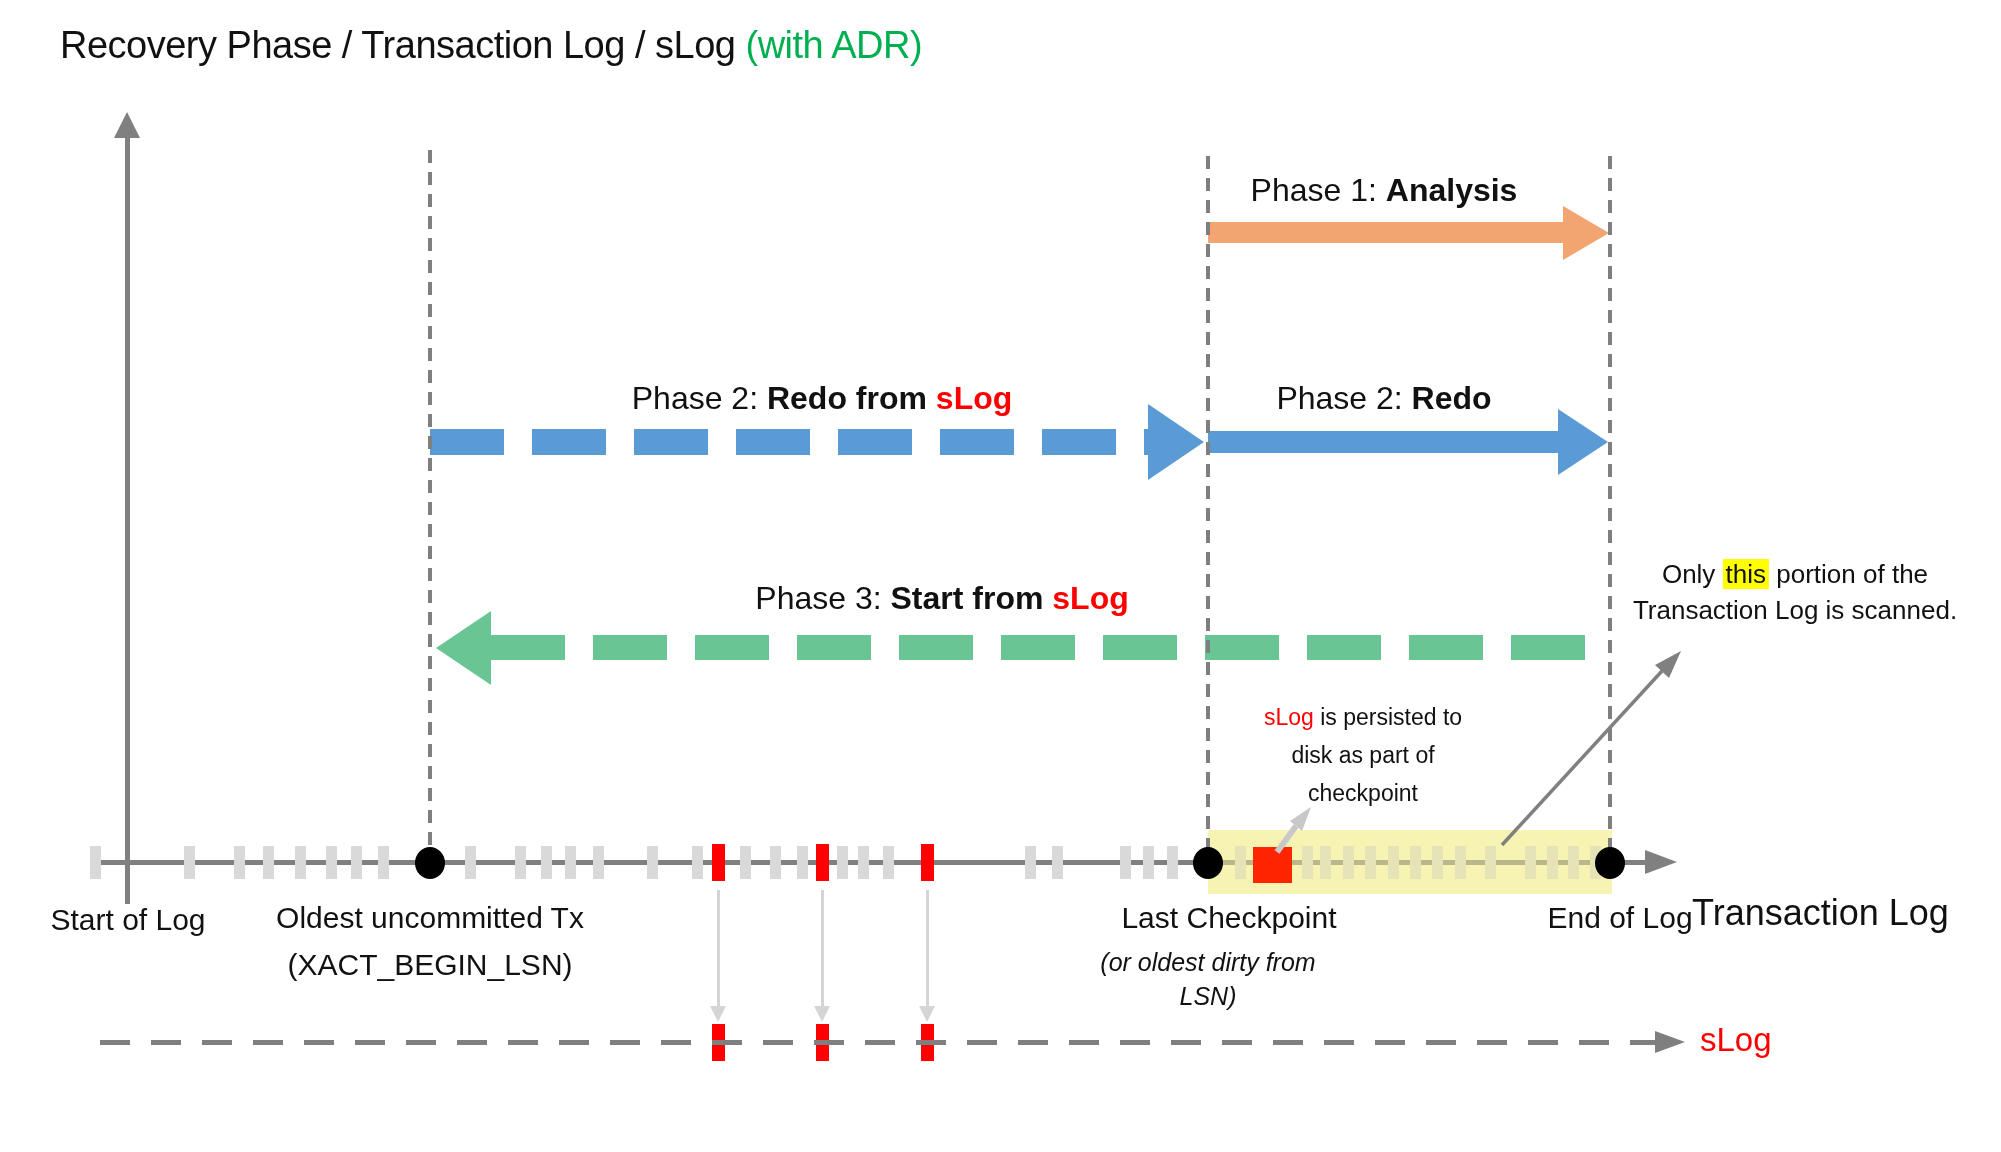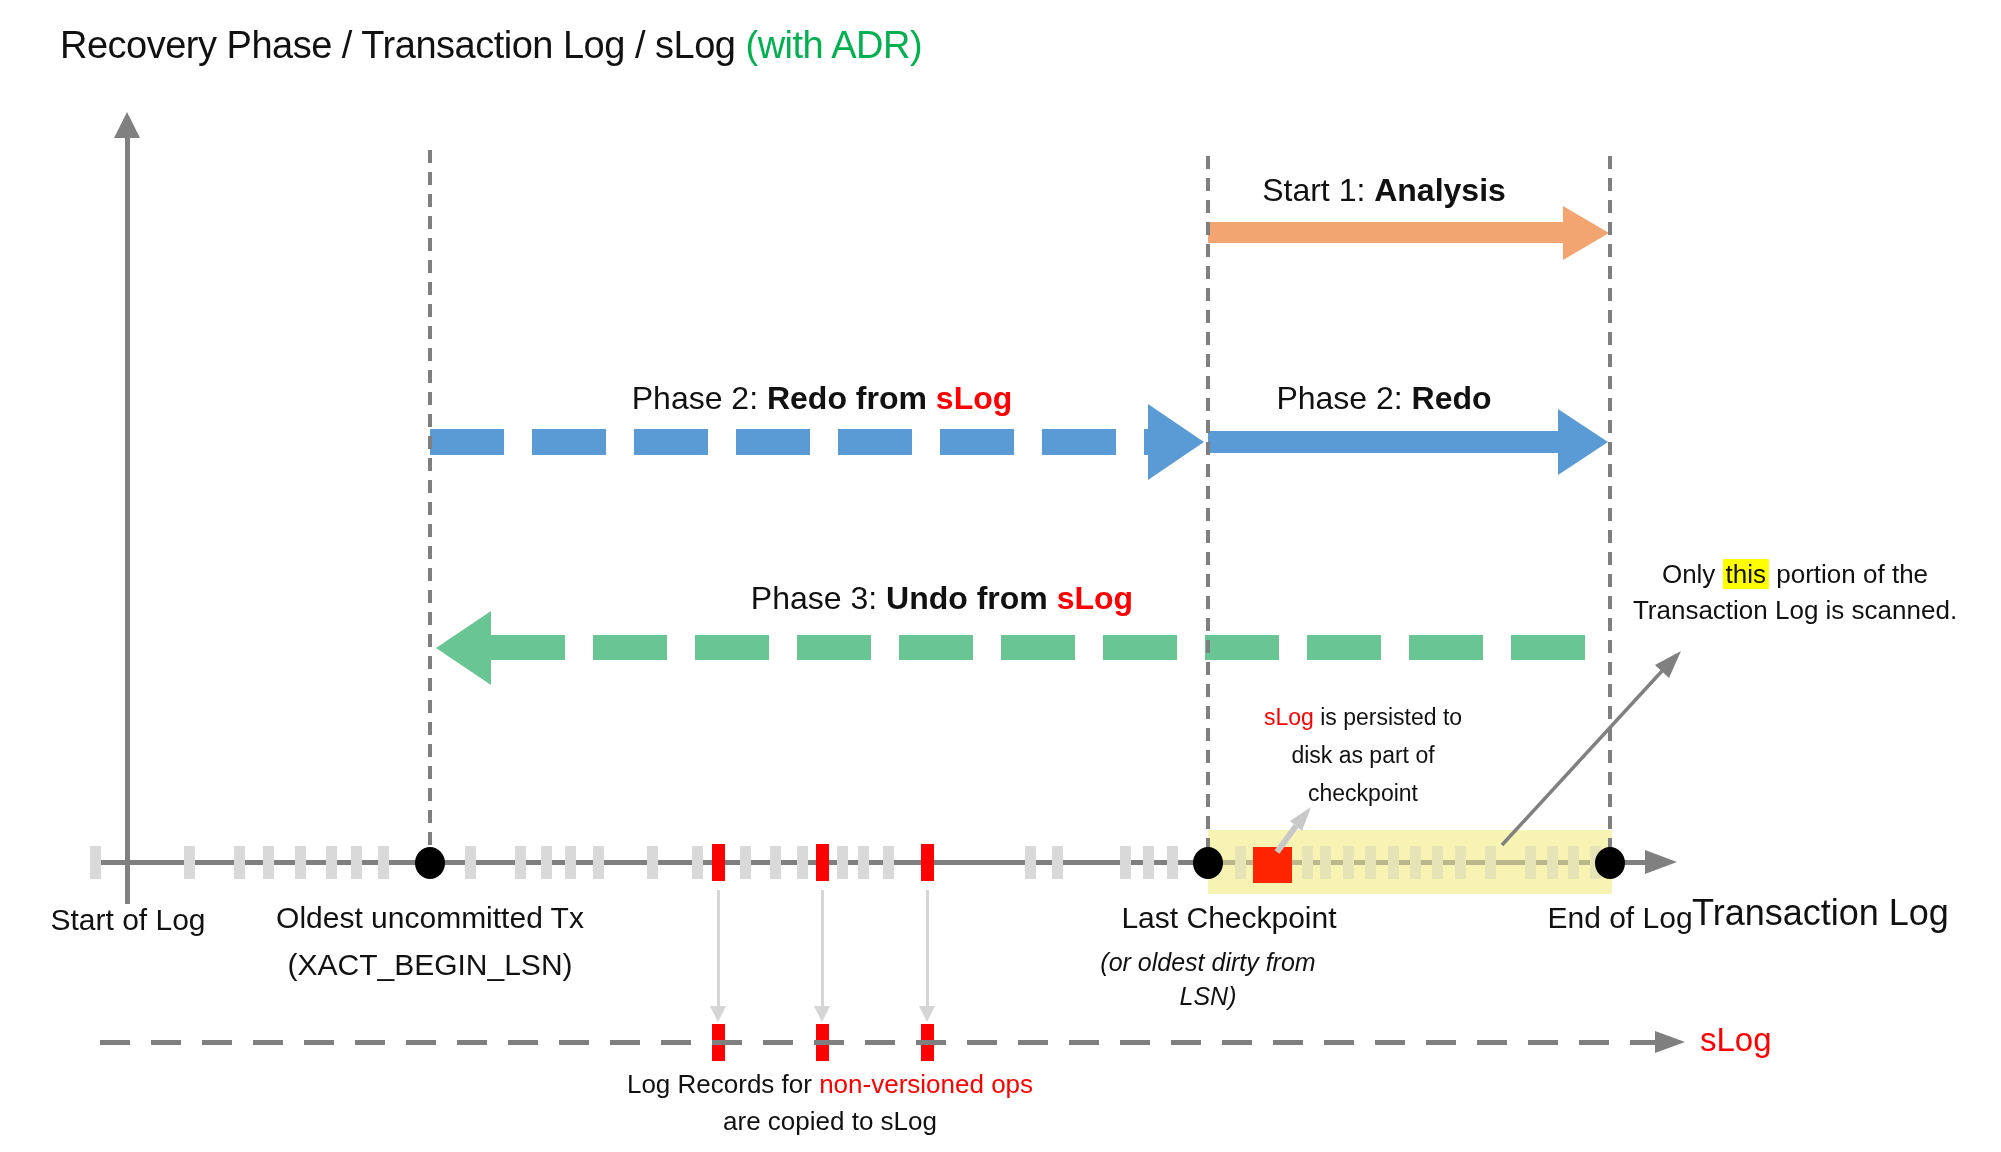--- a/index.html
+++ b/index.html
@@ -144,39 +144,39 @@
       <div class="slog-tick" style="left: 920.5px;"></div>
       <div class="conn-line" style="left: 925.5px;"></div>
       <div class="conn-head" style="left: 919px;"></div>
     </div>
 
   <div id="band-overlay" class="abs"></div>
 
   <div id="p1-body" class="abs arrow-body"></div>
   <div id="p1-head" class="abs"></div>
   <div class="abs nowrap ctr phase-label" style="left:1384px;top:172px;">
-    <span>Start 1: </span><b>Analysis</b>
+    <span>Phase 1: </span><b>Analysis</b>
   </div>
 
   <div id="p2d-body" class="abs arrow-body"></div>
   <div id="p2d-head" class="abs"></div>
   <div class="abs nowrap ctr phase-label" style="left:822px;top:380px;">
     <span>Phase 2: </span><b>Redo from </b><b class="red">sLog</b>
   </div>
 
   <div id="p2s-body" class="abs arrow-body"></div>
   <div id="p2s-head" class="abs"></div>
   <div class="abs nowrap ctr phase-label" style="left:1384px;top:380px;">
     <span>Phase 2: </span><b>Redo</b>
   </div>
 
   <div id="p3-head" class="abs"></div>
   <div id="p3-body" class="abs arrow-body"></div>
   <div class="abs nowrap ctr phase-label" style="left:942px;top:580px;">
-    <span>Phase 3: </span><b>Undo from </b><b class="red">sLog</b>
+    <span>Phase 3: </span><b>Start from </b><b class="red">sLog</b>
   </div>
 
   <div class="dot" style="left:415px;"></div>
   <div class="dot" style="left:1193px;"></div>
   <div class="dot" style="left:1595px;"></div>
 
   <div id="red-square" class="abs"></div>
 
   <div id="slog-line" class="abs"></div>
   <div id="slog-head" class="abs"></div>
@@ -190,24 +190,20 @@
   </svg>
 
   <div id="scan-note" class="abs nowrap ctr note">
     <span>Only </span><span class="hl">this</span><span> portion of the</span><br>
     <span>Transaction Log is scanned.</span>
   </div>
   <div id="slog-note" class="abs nowrap ctr note">
     <span class="red">sLog</span><span> is persisted to</span><br>
     <span>disk as part of</span><br>
     <span>checkpoint</span>
-  </div>
-  <div id="copy-note" class="abs nowrap ctr note">
-    <span>Log Records for </span><span class="red">non-versioned ops</span><br>
-    <span>are copied to sLog</span>
   </div>
 
   <div class="abs nowrap ctr axis-label" style="left:128px;top:903px;">Start of Log</div>
   <div class="abs nowrap ctr axis-label" style="left:430px;top:901px;">Oldest uncommitted Tx</div>
   <div class="abs nowrap ctr axis-label" style="left:430px;top:948px;">(XACT_BEGIN_LSN)</div>
   <div class="abs nowrap ctr axis-label" style="left:1210px;top:901px;margin-left:19px;">Last Checkpoint</div>
   <div class="abs nowrap ctr axis-sub" style="left:1208px;top:948px;">(or oldest dirty from</div>
   <div class="abs nowrap ctr axis-sub" style="left:1208px;top:982px;">LSN)</div>
   <div class="abs nowrap ctr axis-label" style="left:1620px;top:901px;">End of Log</div>
   <div id="lbl-txlog" class="abs nowrap">Transaction Log</div>

